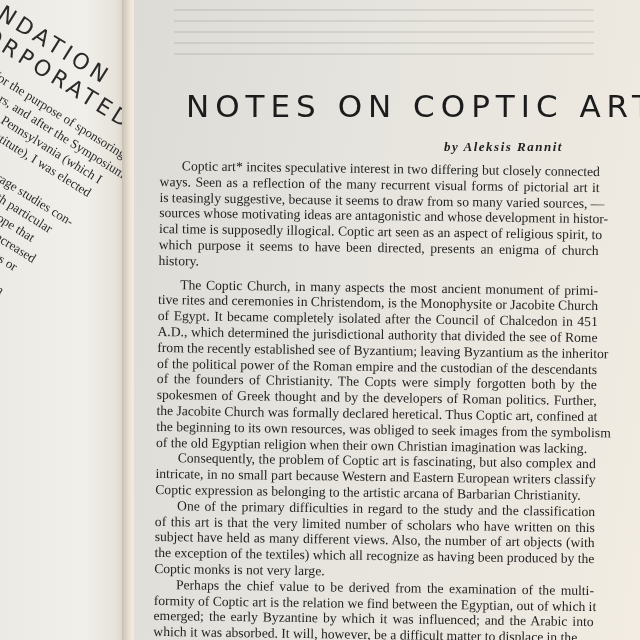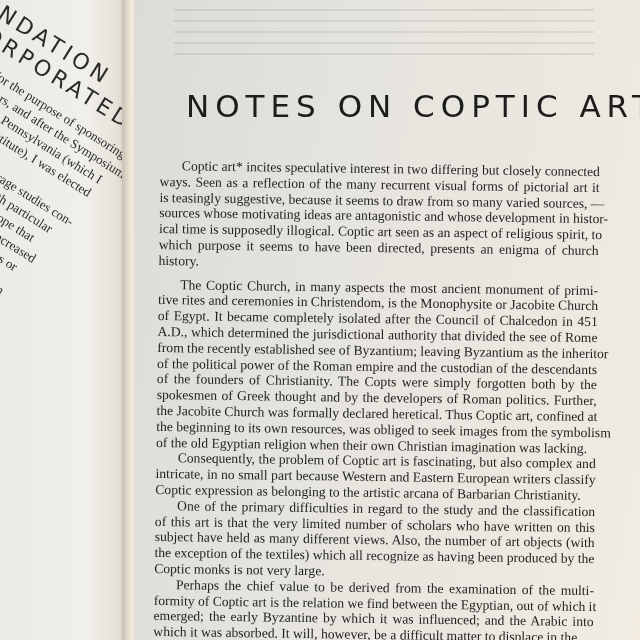--- a/index.html
+++ b/index.html
@@ -54,20 +54,21 @@
 
 <div class="right-page">
   <div class="ghost">
       <div></div>
       <div></div>
       <div></div>
       <div></div>
       <div></div>
     </div>
   <div class="title">NOTES ON COPTIC ART</div>
+  <div class="byline">by Aleksis Rannit</div>
   <div class="body" id="articleBody">
     <p>
         <span class="ln ind">Coptic art* incites speculative interest in two differing but closely connected</span>
         <span class="ln">ways. Seen as a reflection of the many recurrent visual forms of pictorial art it</span>
         <span class="ln">is teasingly suggestive, because it seems to draw from so many varied sources, —</span>
         <span class="ln">sources whose motivating ideas are antagonistic and whose development in histor-</span>
         <span class="ln">ical time is supposedly illogical. Coptic art seen as an aspect of religious spirit, to</span>
         <span class="ln">which purpose it seems to have been directed, presents an enigma of church</span>
         <span class="ln last">history.</span>
       </p>

